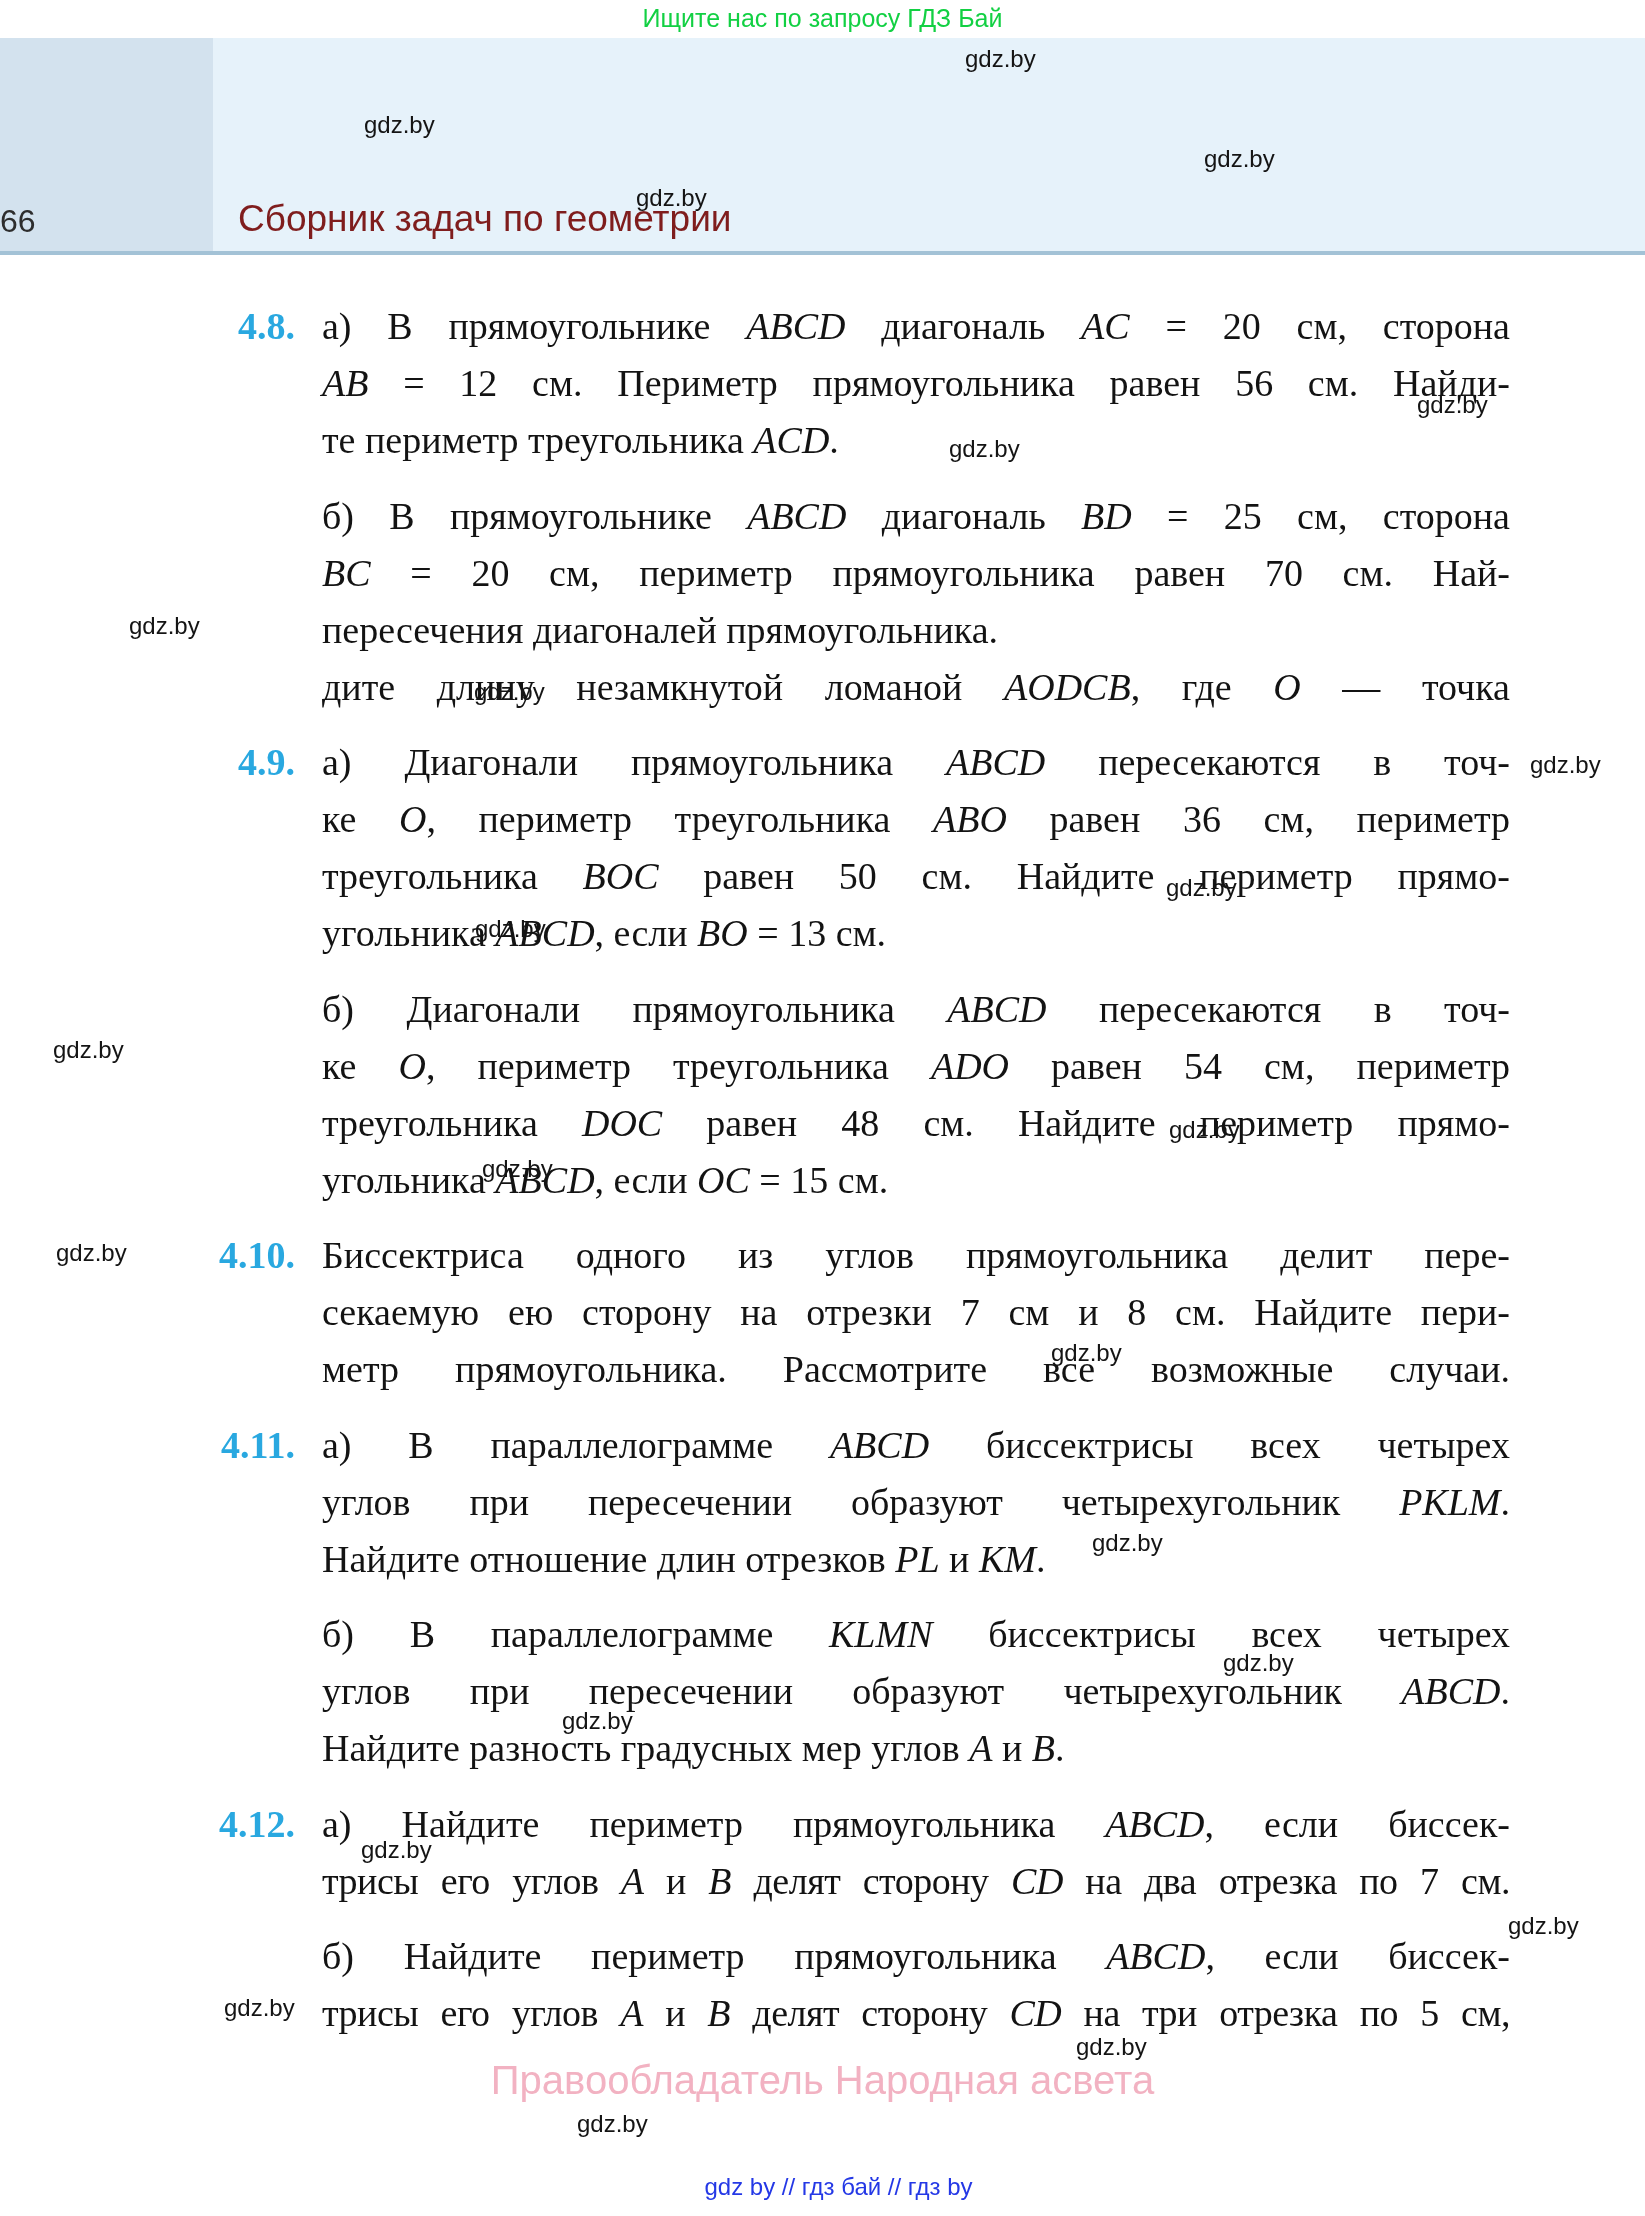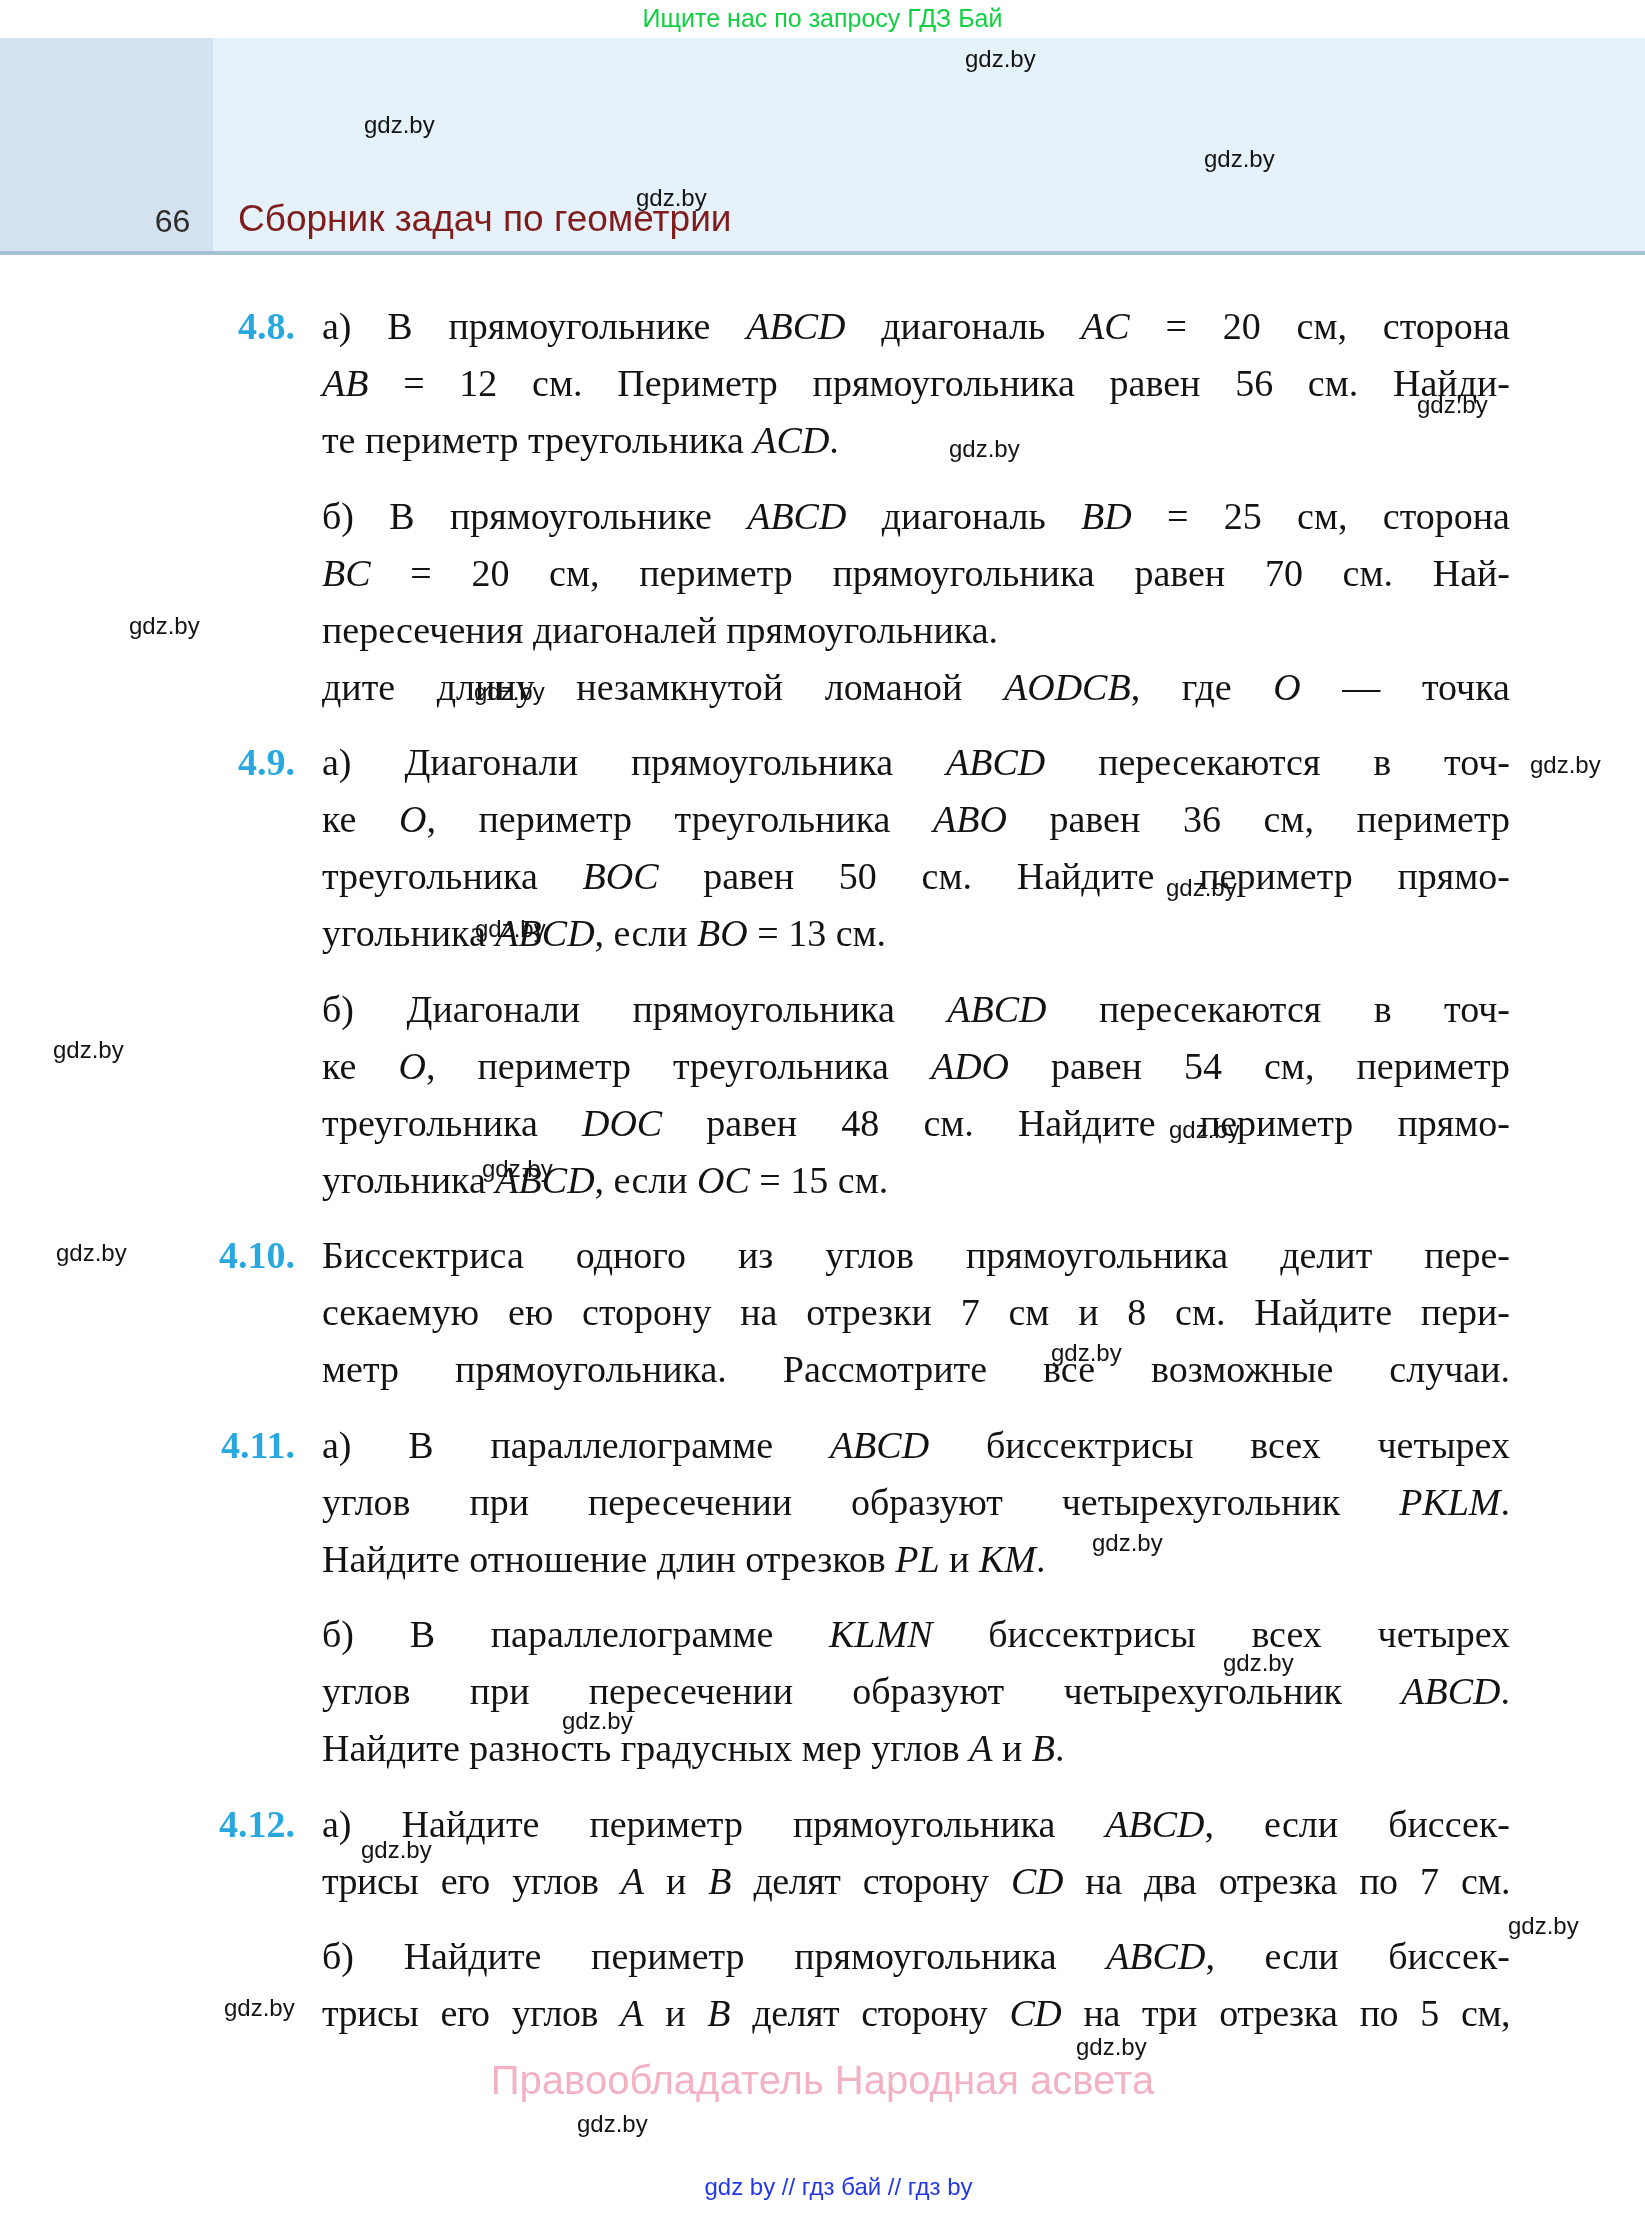--- a/index.html
+++ b/index.html
@@ -7,21 +7,21 @@
         font-family:"Liberation Serif",serif;color:#131313;}
 
   
   .top-banner{position:absolute;top:4px;left:0;width:100%;text-align:center;
               font-family:"Liberation Sans",sans-serif;font-size:25px;}
 
   
   .header-band{position:absolute;top:38px;left:0;width:1645px;height:213px;}
   .header-left{position:absolute;left:0;top:0;width:213px;height:100%;}
   .page-number{position:absolute;left:0;bottom:11.3px;width:213px;box-sizing:border-box;
-               padding-right:22.6px;text-align:right;
+               padding-right:22.6px;
                font-family:"Liberation Sans",sans-serif;font-size:32px;color:#2d2d2d;}
   .book-title{position:absolute;left:238px;bottom:11.3px;
               font-family:"Liberation Sans",sans-serif;font-size:37px;color:#7f1d1d;}
 
   
   .problems{position:absolute;left:322px;top:298px;width:1188px;}
   .problem{position:relative;}
   .problem + .problem{margin-top:18.5px;}
   .part + .part{margin-top:18.5px;}
   .num{position:absolute;right:100%;margin-right:27px;top:0;white-space:nowrap;

